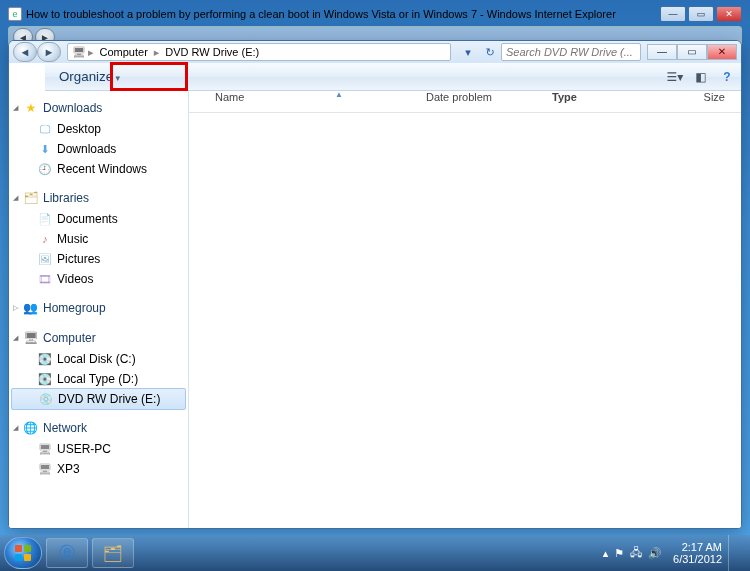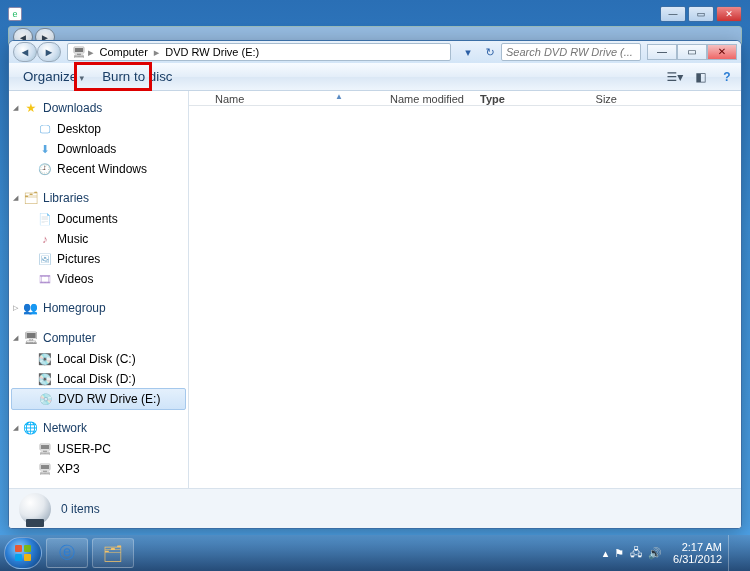--- a/index.html
+++ b/index.html
@@ -25,21 +25,21 @@
   .exp-nav-btn { width:24px; height:20px; border:1px solid #9ab; border-radius:12px; background: radial-gradient(circle at 40% 35%, #fff 0%, #cde 60%, #9bc 100%); display:flex; align-items:center; justify-content:center; font-size:11px; color:#357; cursor:pointer;}
   .exp-bread { flex:1; margin:0 6px; height:18px; background:#fff; border:1px solid #a7bccf; border-radius:2px; display:flex; align-items:center; font-size:11px; color:#000; padding-left:4px;}
   .exp-bread .crumb { padding:0 4px;}
   .exp-bread .sep { color:#888; padding:0 2px;}
   .exp-search { width:140px; height:18px; background:#fff; border:1px solid #a7bccf; border-radius:2px; font-size:11px; color:#888; padding:0 4px; font-style:italic;}
   .exp-refresh { width:18px; height:18px; display:flex; align-items:center; justify-content:center; color:#2b5fa5; margin:0 2px; font-size:11px;}
   .exp-wc { display:flex; gap:0; margin-left:6px;}
   .exp-wc button { width:30px; height:16px; border:1px solid #a7bccf; background: linear-gradient(#f5f9fd,#dce9f7); font-size:10px; line-height:1; color:#234; cursor:pointer;}
   .exp-wc .cx { background: linear-gradient(#f5c0c0,#e66); color:#600;}
 
-  .exp-toolbar { height:28px; background: linear-gradient(#f7fbff,#e4eef9 50%,#dae7f5 51%,#eef5fc); border-bottom:1px solid #c5d5e5; display:flex; align-items:center; padding:0 6px; font-size:12px; position:relative;}
+  .exp-toolbar { height:28px; background: linear-gradient(#f7fbff,#e4eef9 50%,#dae7f5 51%,#eef5fc); border-bottom:1px solid #c5d5e5; display:flex; align-items:center; padding:0 6px; font-size:12px; position:relative;margin-left:36px;}
   .tb-btn { padding:3px 8px; background:transparent; border:none; color:#1a3e66; cursor:pointer; margin-right:2px;}
   .tb-btn.drop::after { content:" ▾"; font-size:9px; color:#567;}
   .burn-highlight { position:absolute; left:65px; top:-1px; width:78px; height:29px; border:3px solid #d00; pointer-events:none;}
   .tb-right { margin-left:auto; display:flex; gap:10px; align-items:center; color:#456;}
   .tb-icon { width:16px; height:16px; display:inline-flex; align-items:center; justify-content:center; font-size:12px; cursor:pointer;}
 
   .exp-body { flex:1; display:flex; overflow:hidden;}
   .sidebar { width:180px; border-right:1px solid #d8e2ec; background:#fff; overflow-y:auto; font-size:12px; padding:4px 0;}
   .sb-group { margin:2px 0 8px;}
   .sb-header { display:flex; align-items:center; padding:3px 6px 3px 14px; color:#1a3e66; cursor:pointer;}
@@ -48,21 +48,21 @@
   .sb-header .ico { width:16px; height:16px; margin-right:4px; display:inline-flex; align-items:center; justify-content:center; font-size:12px;}
   .sb-item { display:flex; align-items:center; padding:2px 6px 2px 28px; cursor:pointer;}
   .sb-item.sel { background: linear-gradient(#e4f0fc,#cfe4f9); border:1px solid #a5c8ec; margin:-1px 2px; border-radius:2px; padding-left:26px;}
   .sb-item .ico { width:16px; height:16px; margin-right:4px; display:inline-flex; align-items:center; justify-content:center; font-size:11px;}
   .ico.star{color:#f5c518;} .ico.desktop{color:#5aa7e0;} .ico.download{color:#5aa7e0;} .ico.recent{color:#5aa7e0;}
   .ico.lib{color:#c9a85a;} .ico.doc{color:#7aa;} .ico.music{color:#c78;} .ico.pic{color:#7ac;} .ico.vid{color:#a8c;}
   .ico.home{color:#5aa7e0;} .ico.comp{color:#777;} .ico.disk{color:#888;} .ico.dvd{color:#999;} .ico.net{color:#5aa7e0;}
   .ico.pc{color:#888;}
 
   .content { flex:1; display:flex; flex-direction:column; background:#fff;}
-  .col-headers { height:15px; border-bottom:1px solid #e0e5ea; display:flex; align-items:flex-end; font-size:11px; color:#444; padding-left:20px;}
+  .col-headers { height:22px; border-bottom:1px solid #e0e5ea; display:flex; align-items:flex-start; font-size:11px; color:#444; padding-left:20px;gap:36px;}
   .col-headers > div { padding:0 6px; border-right:1px solid transparent;}
   .col-name { width:175px; position:relative;}
   .col-name .sort { position:absolute; right:40px; top:-1px; font-size:8px; color:#5a8bc4;}
   .col-date { width:90px;} .col-type { width:90px;font-weight:bold;} .col-size { width:60px; text-align:right;}
   .empty-msg { text-align:center; font-size:11px; color:#666; padding:30px 0;}
 
   .statusbar { height:40px; border-top:1px solid #d8e2ec; background:#f0f5fa; display:flex; align-items:center; padding:0 10px; font-size:12px; color:#1a3e66;}
   .status-icon { width:32px; height:32px; border-radius:16px; background: radial-gradient(circle at 35% 30%, #fff 0%, #e4e9ee 45%, #b7c3cf 70%, #8c99a6 100%); margin-right:10px; position:relative;}
   .status-icon::after { content:""; position:absolute; left:7px; bottom:-2px; width:18px; height:8px; background:#345; border-radius:1px;}
 
@@ -75,20 +75,21 @@
   .tray .ti { margin:0 3px; font-size:11px; cursor:pointer;}
   .tray .clock { text-align:right; margin-left:8px; line-height:1.1;}
   .show-desktop { width:10px; height:36px; border-left:1px solid rgba(255,255,255,0.3); margin-left:6px; cursor:pointer;}
 </style>
 </head>
 <body>
 
 <div class="ie-window">
   <div class="ie-title-row">
     <span class="favicon">e</span>
+    <span class="title-text">How to troubleshoot a problem by performing a clean boot in Windows Vista or in Windows 7 - Windows Internet Explorer</span>
     <div class="ie-ctrl">
       <button>—</button>
       <button>▭</button>
       <button class="close-btn">✕</button>
     </div>
   </div>
 </div>
 <div class="ie-addr">
   <div class="ie-nav-btn">◄</div>
   <div class="ie-nav-btn">►</div>
@@ -113,21 +114,20 @@
     <input class="exp-search" placeholder="Search DVD RW Drive (..." style="">
     <div class="exp-wc">
       <button>—</button>
       <button>▭</button>
       <button class="cx">✕</button>
     </div>
   </div>
 
   <div class="exp-toolbar">
     <button class="tb-btn drop">Organize</button>
-    <button class="tb-btn">Burn to disc</button>
     <div class="burn-highlight"></div>
     <div class="tb-right">
       <span class="tb-icon">☰▾</span>
       <span class="tb-icon">◧</span>
       <span class="tb-icon" style="color:#2b7dd4;font-weight:bold;">?</span>
     </div>
   </div>
 
   <div class="exp-body">
     <div class="sidebar">
@@ -185,21 +185,21 @@
         <div class="sb-header exp">
           <span class="ico comp">🖥</span>
           <span>Computer</span>
         </div>
         <div class="sb-item">
             <span class="ico disk">💽</span>
             <span>Local Disk (C:)</span>
           </div>
         <div class="sb-item">
             <span class="ico disk">💽</span>
-            <span>Local Disk (D:)</span>
+            <span>Local Type (D:)</span>
           </div>
         <div class="sb-item sel">
             <span class="ico dvd">💿</span>
             <span>DVD RW Drive (E:)</span>
           </div>
       </div>
 
       <div class="sb-group">
         <div class="sb-header exp">
           <span class="ico net">🌐</span>
@@ -213,31 +213,27 @@
             <span class="ico pc">🖥</span>
             <span>XP3</span>
           </div>
       </div>
 
     </div>
 
     <div class="content">
       <div class="col-headers">
         <div class="col-name"><span>Name</span><span class="sort">▲</span></div>
-        <div class="col-date">Name modified</div>
+        <div class="col-date">Date problem</div>
         <div class="col-type">Type</div>
         <div class="col-size">Size</div>
       </div>
     </div>
   </div>
 
-  <div class="statusbar">
-    <div class="status-icon"></div>
-    <span>0 items</span>
-  </div>
 </div>
 
 <div class="taskbar">
   <div class="start-orb">
     <svg viewBox="0 0 20 20">
         <g fill="#fff" opacity="0.9">
           <rect x="2" y="2" width="7" height="7" rx="1" fill="#f25022"></rect>
           <rect x="11" y="2" width="7" height="7" rx="1" fill="#7fba00"></rect>
           <rect x="2" y="11" width="7" height="7" rx="1" fill="#00a4ef"></rect>
           <rect x="11" y="11" width="7" height="7" rx="1" fill="#ffb900"></rect>

